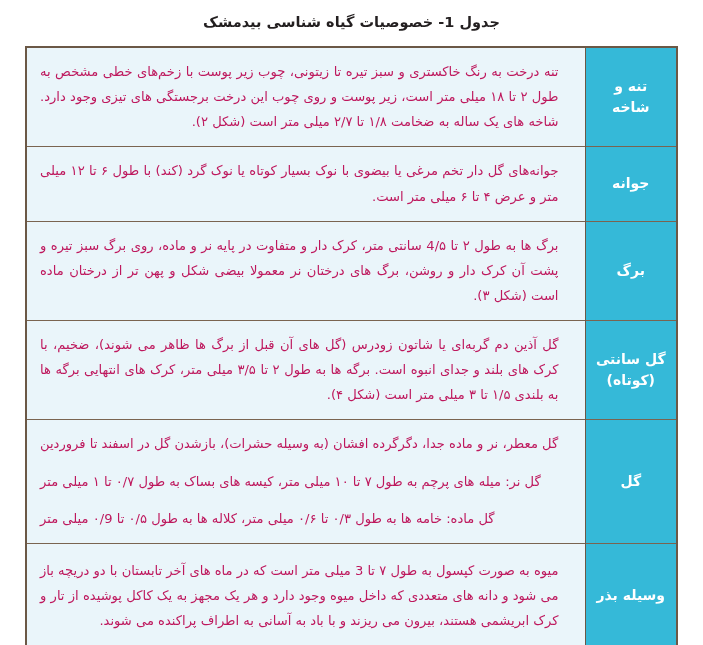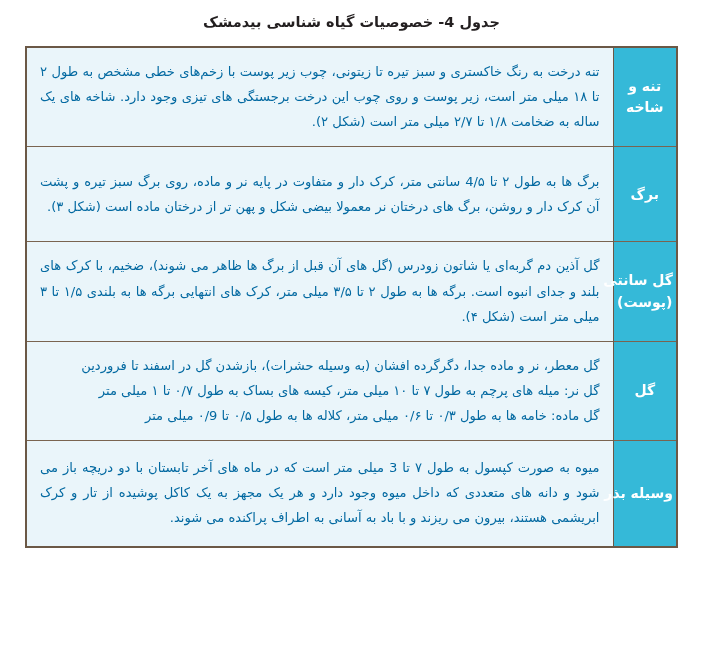--- a/index.html
+++ b/index.html
@@ -53,102 +53,110 @@
 
   .botany-table tr {
     border-bottom: 1.5px solid #7a6450;
   }
   .botany-table tr:last-child {
     border-bottom: none;
   }
 
   
   .row-header {
-    width: 64px;
+    width: 92px;
     background: #35b9d8;
     color: #ffffff;
     font-weight: 700;
     font-size: 14px;
     text-align: center;
     vertical-align: middle;
     padding: 4px 3px;
     line-height: 1.55;
     border-right: 1.5px solid #6b5846;
     border-left: 1.5px solid #6b5846;
     box-sizing: border-box;
   }
   .row-header .hdr-line {
     display: block;
     white-space: nowrap;
   }
 
   
   .row-content {
     background: #eaf5fa;
-    padding: 11px 13px 12px 13px;
+    padding: 11px 26px 12px 13px;
     vertical-align: middle;
     font-size: 13.1px;
     line-height: 1.92;
-    color: #0369a1;
+    color: #be185d;
     text-align: justify;
     text-justify: inter-word;
     box-sizing: border-box;
   }
   .row-content.align-right {
-    text-align: right;
+    text-align: left;
   }
   .row-content p {
     margin: 0;
   }
   .row-content p + p {
-    margin-top: 0px;
+    margin-top: 12px;
   }
 
   
   .r-trunk   .row-content,  .r-trunk   .row-header { height: 96px; }
   .r-bud     .row-content,  .r-bud     .row-header { height: 74px; }
   .r-leaf    .row-content,  .r-leaf    .row-header { height: 95px; }
   .r-catkin  .row-content,  .r-catkin  .row-header { height: 93px; }
   .r-flower  .row-content,  .r-flower  .row-header { height: 99px; }
   .r-fruit   .row-content,  .r-fruit   .row-header { height: 106px; }
 </style>
 </head>
 <body>
 
 <div class="page">
 
-  <div class="table-caption">جدول 4- خصوصیات گیاه شناسی بیدمشک</div>
+  <div class="table-caption">جدول 1- خصوصیات گیاه شناسی بیدمشک</div>
 
   <table class="botany-table">
     <tbody>
 
       <tr class="r-trunk">
         <td class="row-header">
           <span class="hdr-line">تنه و</span>
           <span class="hdr-line">شاخه</span>
         </td>
         <td class="row-content">
           <p>تنه درخت به رنگ خاکستری و سبز تیره تا زیتونی، چوب زیر پوست با زخم‌های خطی مشخص به طول ۲ تا ۱۸ میلی متر است، زیر پوست و روی چوب این درخت برجستگی های تیزی وجود دارد. شاخه های یک ساله به ضخامت ۱/۸ تا ۲/۷ میلی متر است (شکل ۲).</p>
         </td>
       </tr>
 
+      <tr class="r-bud">
+        <td class="row-header">
+          <span class="hdr-line">جوانه</span>
+        </td>
+        <td class="row-content">
+          <p>جوانه‌های گل دار تخم مرغی یا بیضوی با نوک بسیار کوتاه یا نوک گرد (کند) با طول ۶ تا ۱۲ میلی متر و عرض ۴ تا ۶ میلی متر است.</p>
+        </td>
+      </tr>
 
       <tr class="r-leaf">
         <td class="row-header">
           <span class="hdr-line">برگ</span>
         </td>
         <td class="row-content">
           <p>برگ ها به طول ۲ تا 4/۵ سانتی متر، کرک دار و متفاوت در پایه نر و ماده، روی برگ سبز تیره و پشت آن کرک دار و روشن، برگ های درختان نر معمولا بیضی شکل و پهن تر از درختان ماده است (شکل ۳).</p>
         </td>
       </tr>
 
       <tr class="r-catkin">
         <td class="row-header">
           <span class="hdr-line">گل سانتی</span>
-          <span class="hdr-line">(پوست)</span>
+          <span class="hdr-line">(کوتاه)</span>
         </td>
         <td class="row-content">
           <p>گل آذین دم گربه‌ای یا شاتون زودرس (گل های آن قبل از برگ ها ظاهر می شوند)، ضخیم، با کرک های بلند و جدای انبوه است. برگه ها به طول ۲ تا ۳/۵ میلی متر، کرک های انتهایی برگه ها به بلندی ۱/۵ تا ۳ میلی متر است (شکل ۴).</p>
         </td>
       </tr>
 
       <tr class="r-flower">
         <td class="row-header">
           <span class="hdr-line">گل</span>
         </td>

